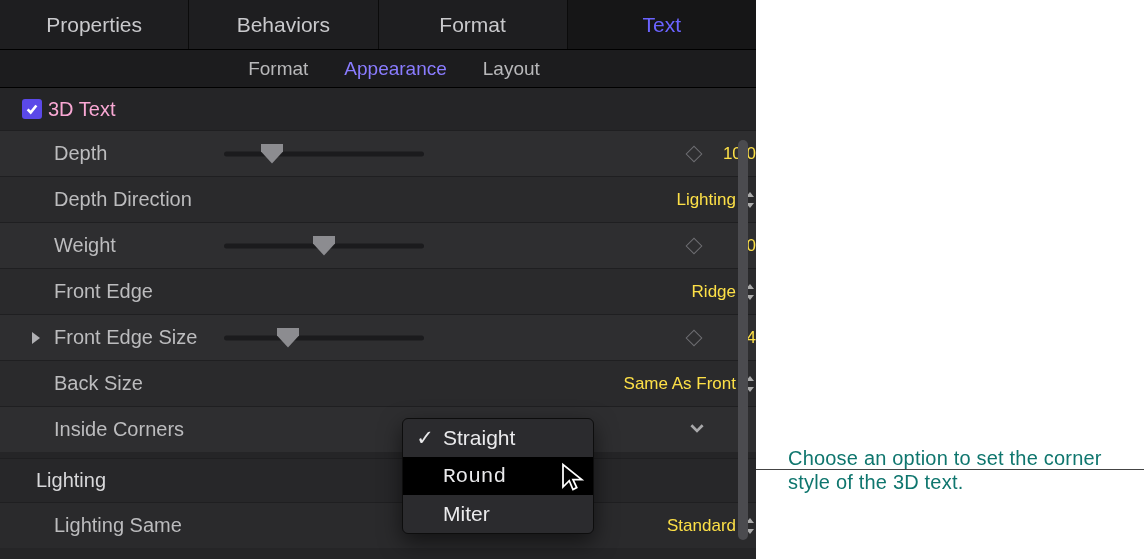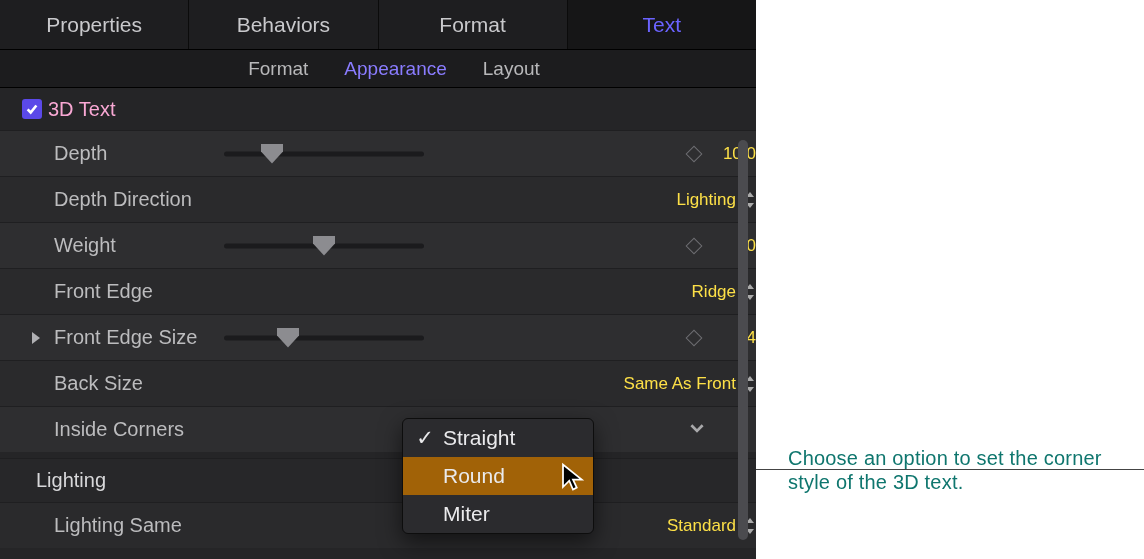--- a/index.html
+++ b/index.html
@@ -33,21 +33,21 @@
   .popup-arrows::before { top: 0; border-bottom: 5px solid #aaa; }
   .popup-arrows::after  { bottom: 0; border-top: 5px solid #aaa; }
   .kf { position: absolute; right: 56px; top: 50%; width: 12px; height: 12px; transform: translateY(-50%) rotate(45deg); border: 1.5px solid #6e6e72; }
   .disclose { position: absolute; left: 32px; top: 50%; transform: translateY(-50%); width: 0; height: 0; border-top: 6px solid transparent; border-bottom: 6px solid transparent; border-left: 8px solid #b0b0b3; }
   .chev { position: absolute; right: 50px; top: 50%; transform: translateY(-50%); }
   .chev svg { width: 18px; height: 18px; stroke: #a8a8aa; stroke-width: 2.4; fill: none; }
   .section-head { display: flex; align-items: center; height: 44px; padding-left: 36px; color: #d8d8da; font-size: 20px; border-top: 1px solid #1f1f21; background: #272729; margin-top: 6px; }
   
   .menu { position: absolute; left: 402px; top: 418px; width: 192px; background: #2b2b2e; border: 1px solid #0d0d0d; border-radius: 6px; box-shadow: 0 8px 22px rgba(0,0,0,.55); overflow: hidden; font-size: 21px; color: #eaeaec; }
   .menu-item { display: flex; align-items: center; height: 38px; padding-left: 14px; gap: 10px; cursor: pointer; }
-  .menu-item.sel { background: #a16207; }
+  .menu-item.sel { background: #000000; font-family: Liberation Mono, monospace; }
   .check-col { width: 16px; display: flex; justify-content: center; }
   .cursor { position: absolute; left: 560px; top: 462px; pointer-events: none; }
   .cursor svg { width: 26px; height: 30px; }
   .scrollbar-track { position: absolute; right: 8px; top: 140px; width: 10px; height: 400px; background: transparent; }
   .scrollbar-thumb { width: 10px; height: 400px; background: #4b4b4f; border-radius: 5px; }
   
   .callout-line { position: absolute; left: 0; top: 469px; width: 805px; height: 1px; background: #444; }
   .callout-text { position: absolute; right: 16px; top: 446px; width: 340px; font-size: 20px; line-height: 24px; color: #0f766e; letter-spacing: .2px; }
 </style>
 </head>

